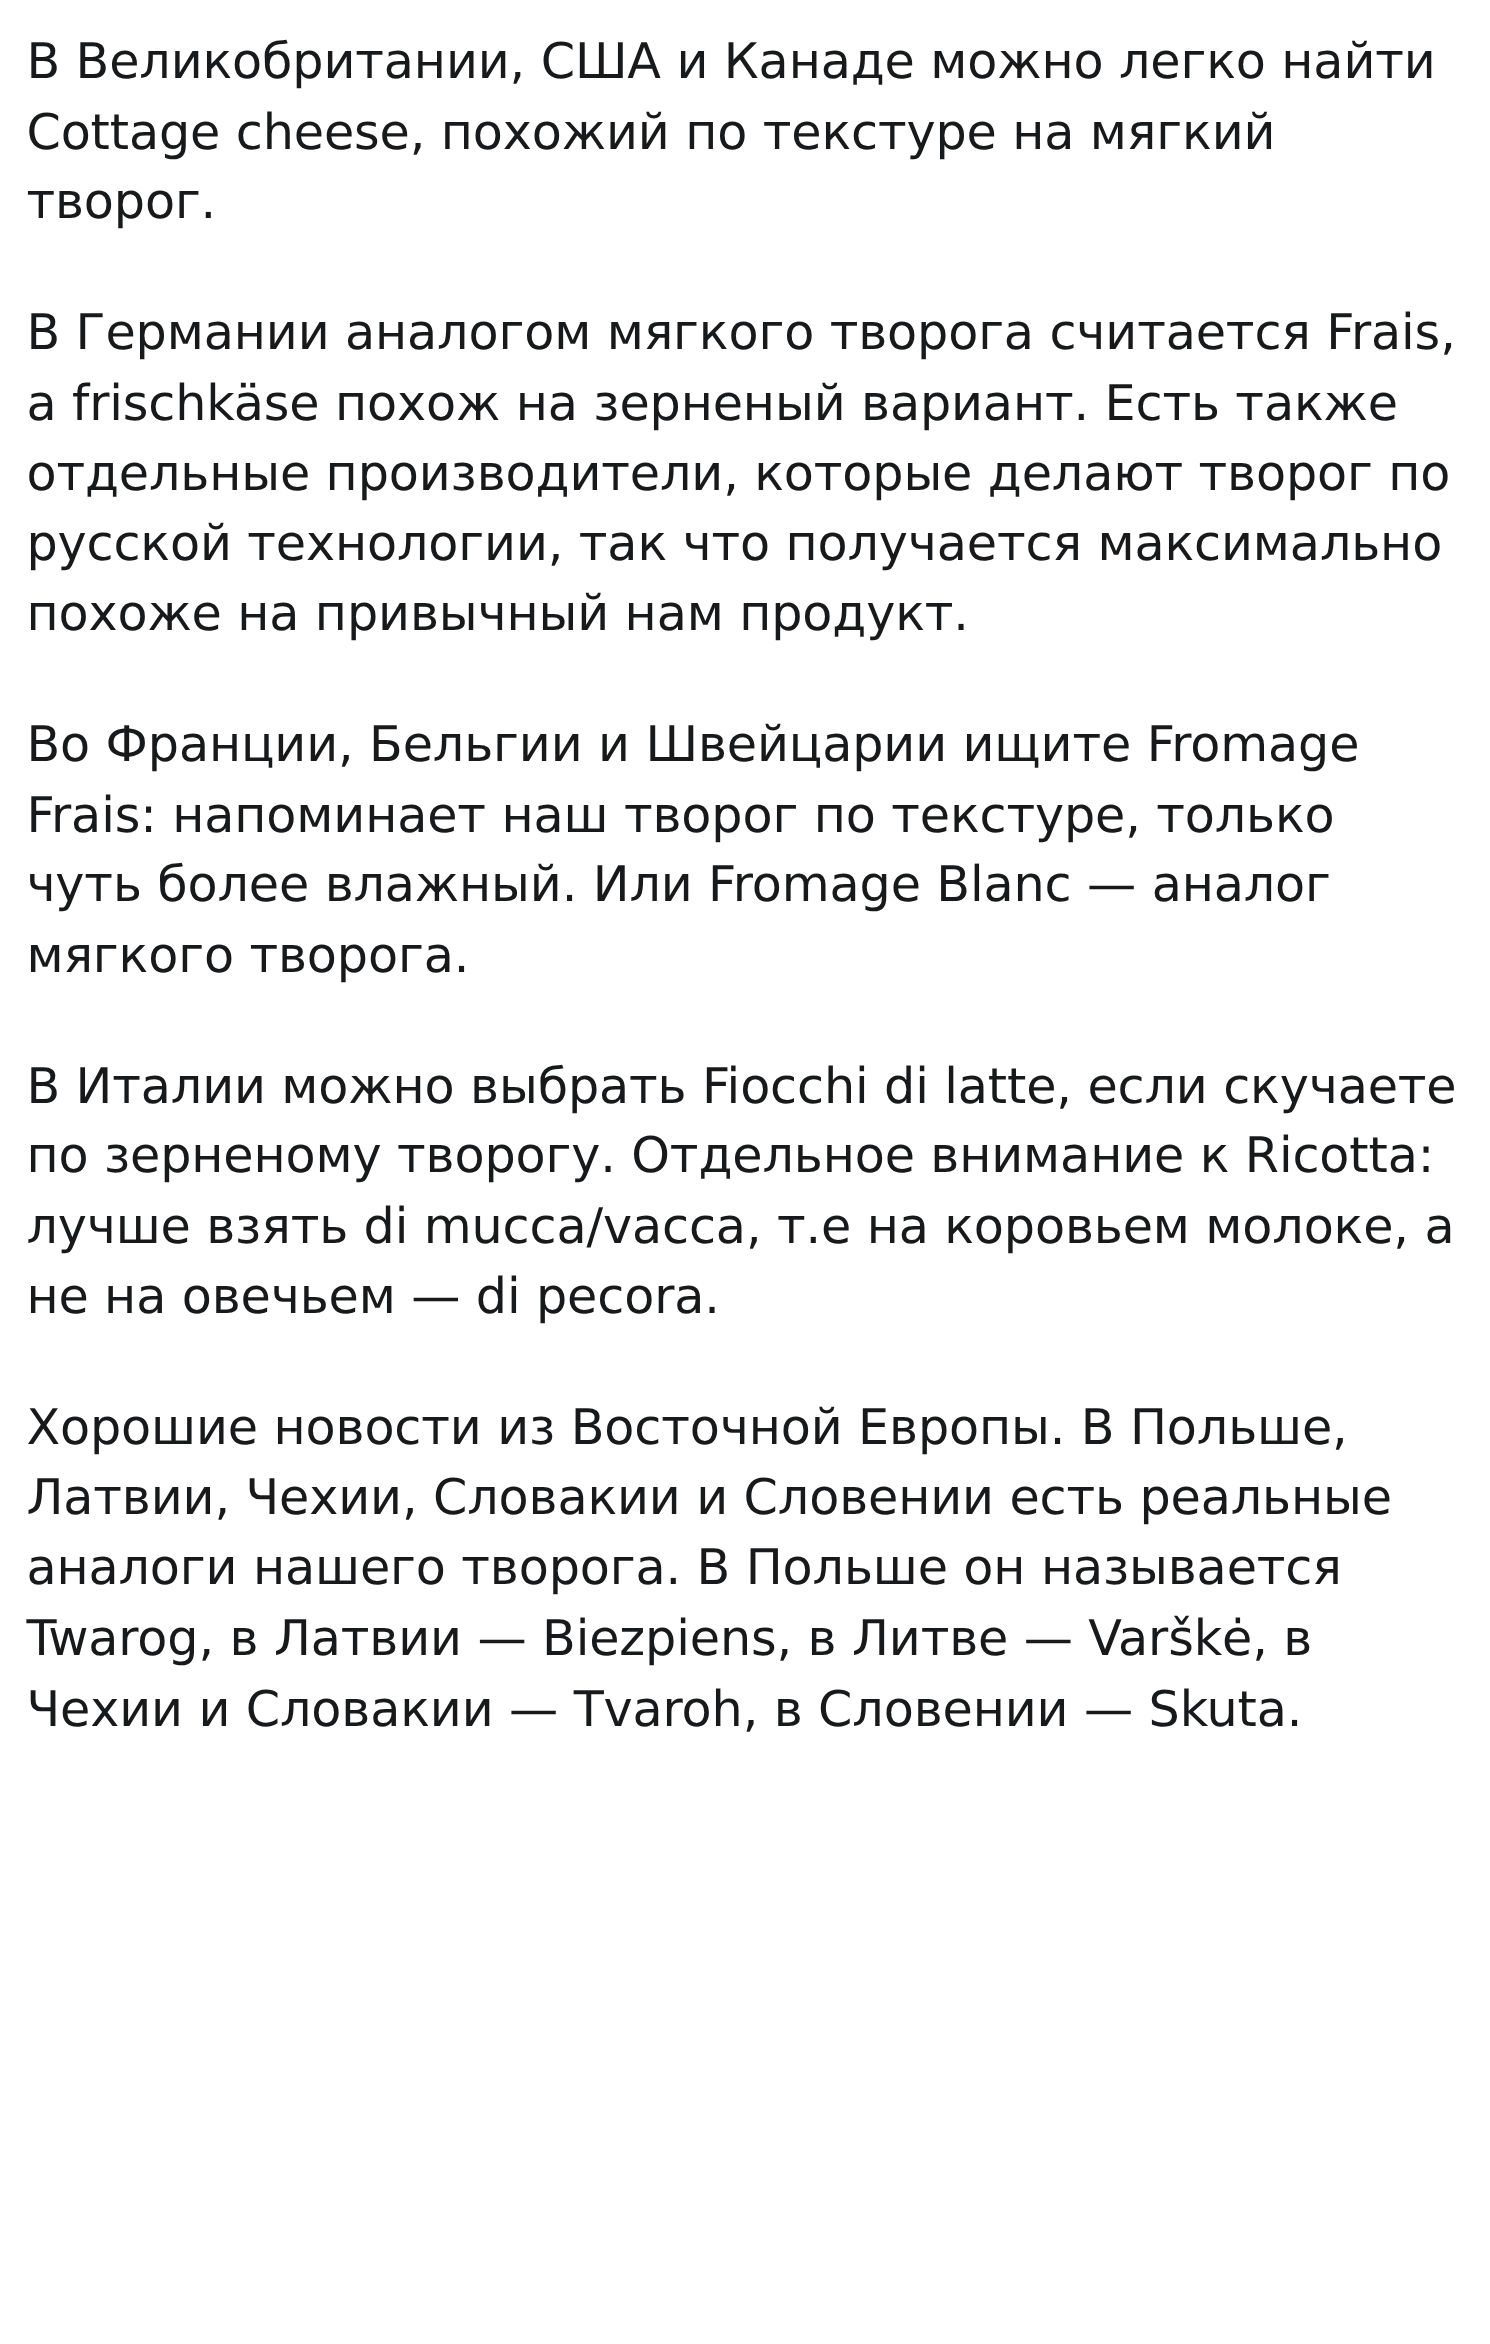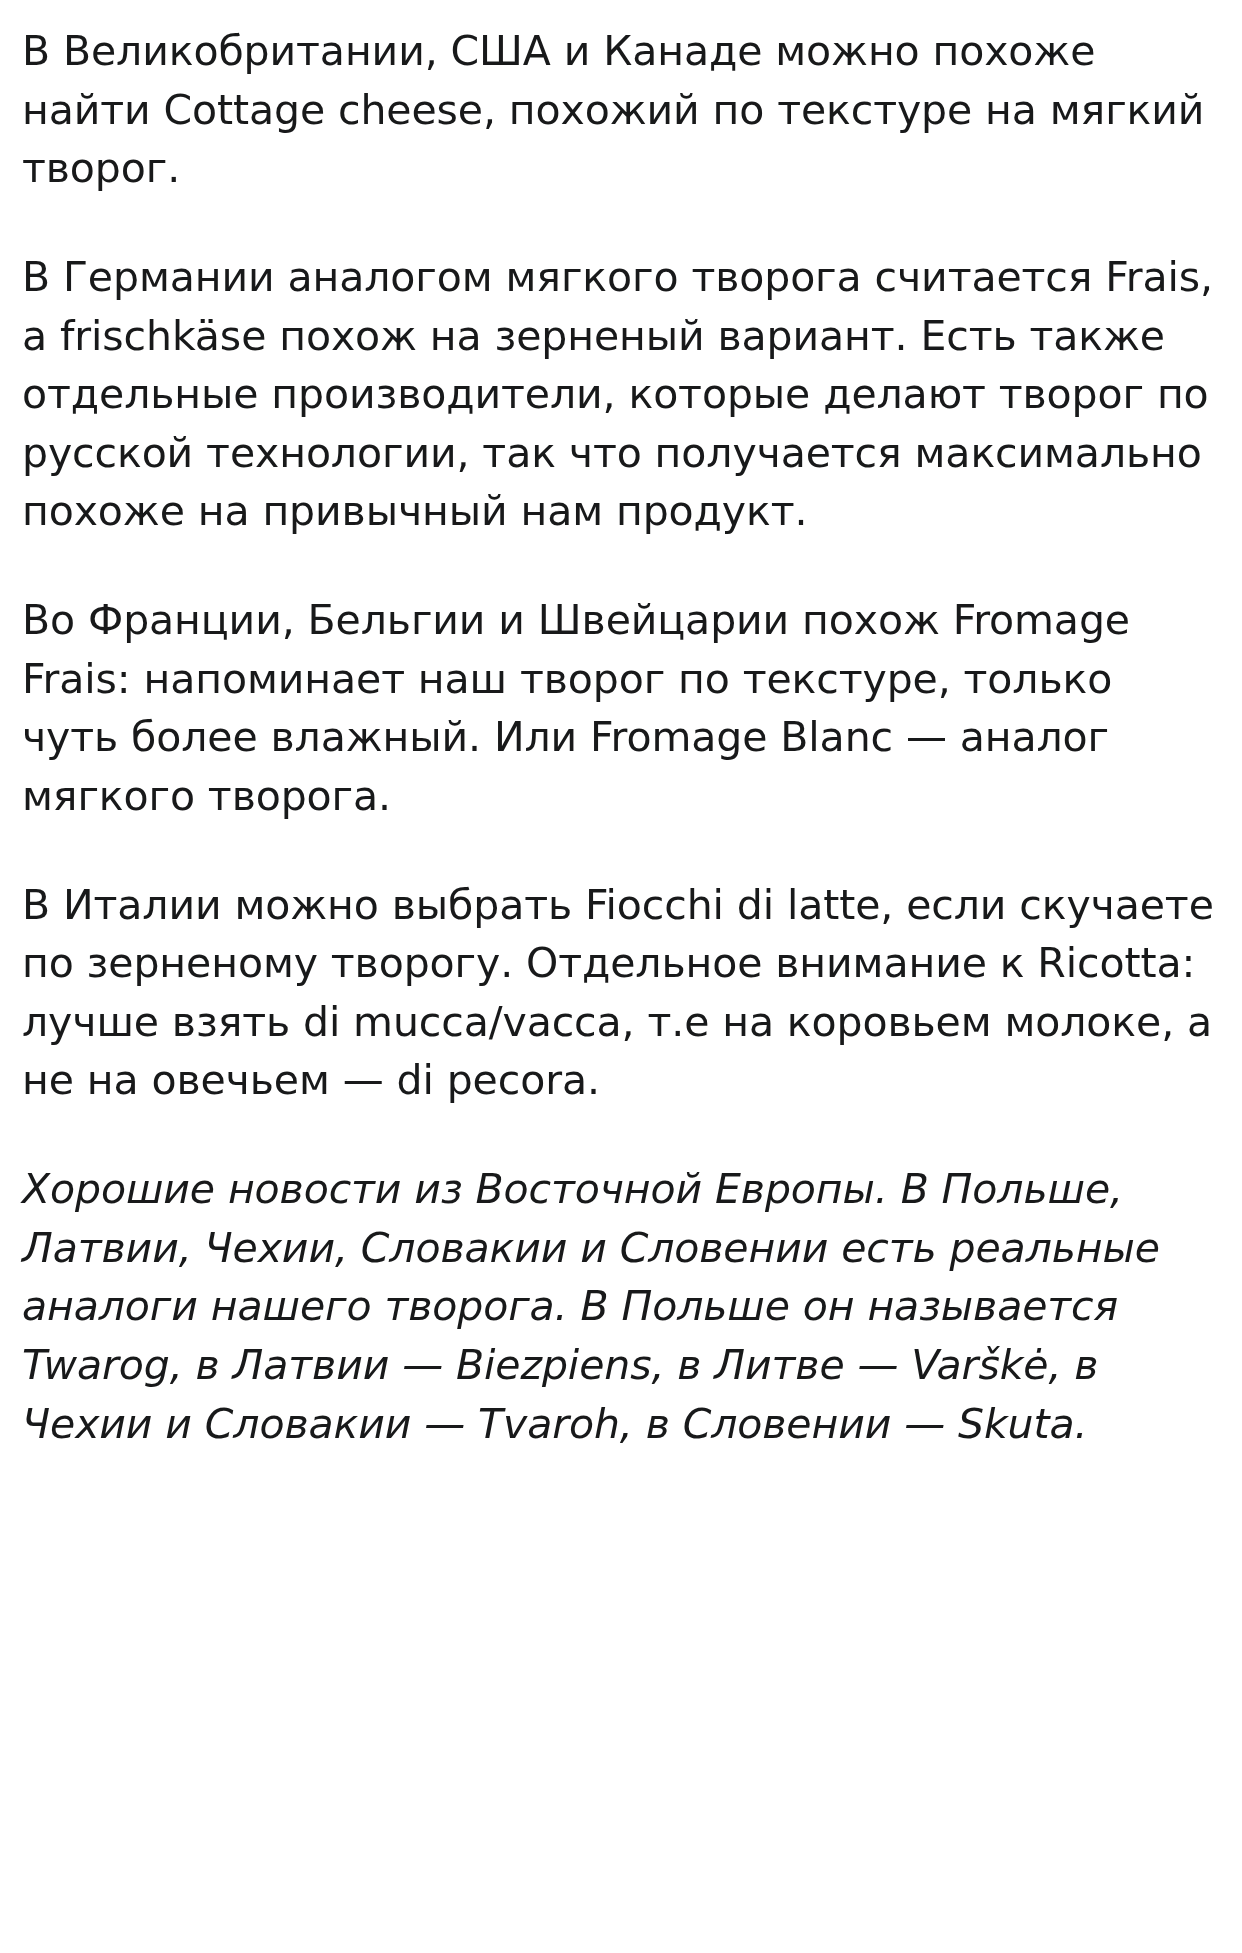--- a/index.html
+++ b/index.html
@@ -20,25 +20,24 @@
   .para {
     font-size: 41px;
     line-height: 1.43;
     letter-spacing: -0.1px;
     margin: 0 0 50px 0;
     white-space: pre-wrap;
     word-wrap: break-word;
   }
   .para:last-child {
     margin-bottom: 12px;
-    font-style: italic;
   }
 </style>
 </head>
 <body>
 
 <main class="article">
-  <p class="para">В Великобритании, США и Канаде можно похоже найти Cottage cheese, похожий по текстуре на мягкий творог.</p>
+  <p class="para">В Великобритании, США и Канаде можно легко найти Cottage cheese, похожий по текстуре на мягкий творог.</p>
   <p class="para">В Германии аналогом мягкого творога считается Frais, а frischkäse похож на зерненый вариант. Есть также отдельные производители, которые делают творог по русской технологии, так что получается максимально похоже на привычный нам продукт.</p>
-  <p class="para">Во Франции, Бельгии и Швейцарии похож Fromage Frais: напоминает наш творог по текстуре, только чуть более влажный. Или Fromage Blanc — аналог мягкого творога.</p>
+  <p class="para">Во Франции, Бельгии и Швейцарии ищите Fromage Frais: напоминает наш творог по текстуре, только чуть более влажный. Или Fromage Blanc — аналог мягкого творога.</p>
   <p class="para">В Италии можно выбрать Fiocchi di latte, если скучаете по зерненому творогу. Отдельное внимание к Ricotta: лучше взять di mucca/vacca, т.е на коровьем молоке, а не на овечьем — di pecora.</p>
   <p class="para">Хорошие новости из Восточной Европы. В Польше, Латвии, Чехии, Словакии и Словении есть реальные аналоги нашего творога. В Польше он называется Twarog, в Латвии — Biezpiens, в Литве — Varškė, в Чехии и Словакии — Tvaroh, в Словении — Skuta.</p>
 </main>
 
 </body></html>

